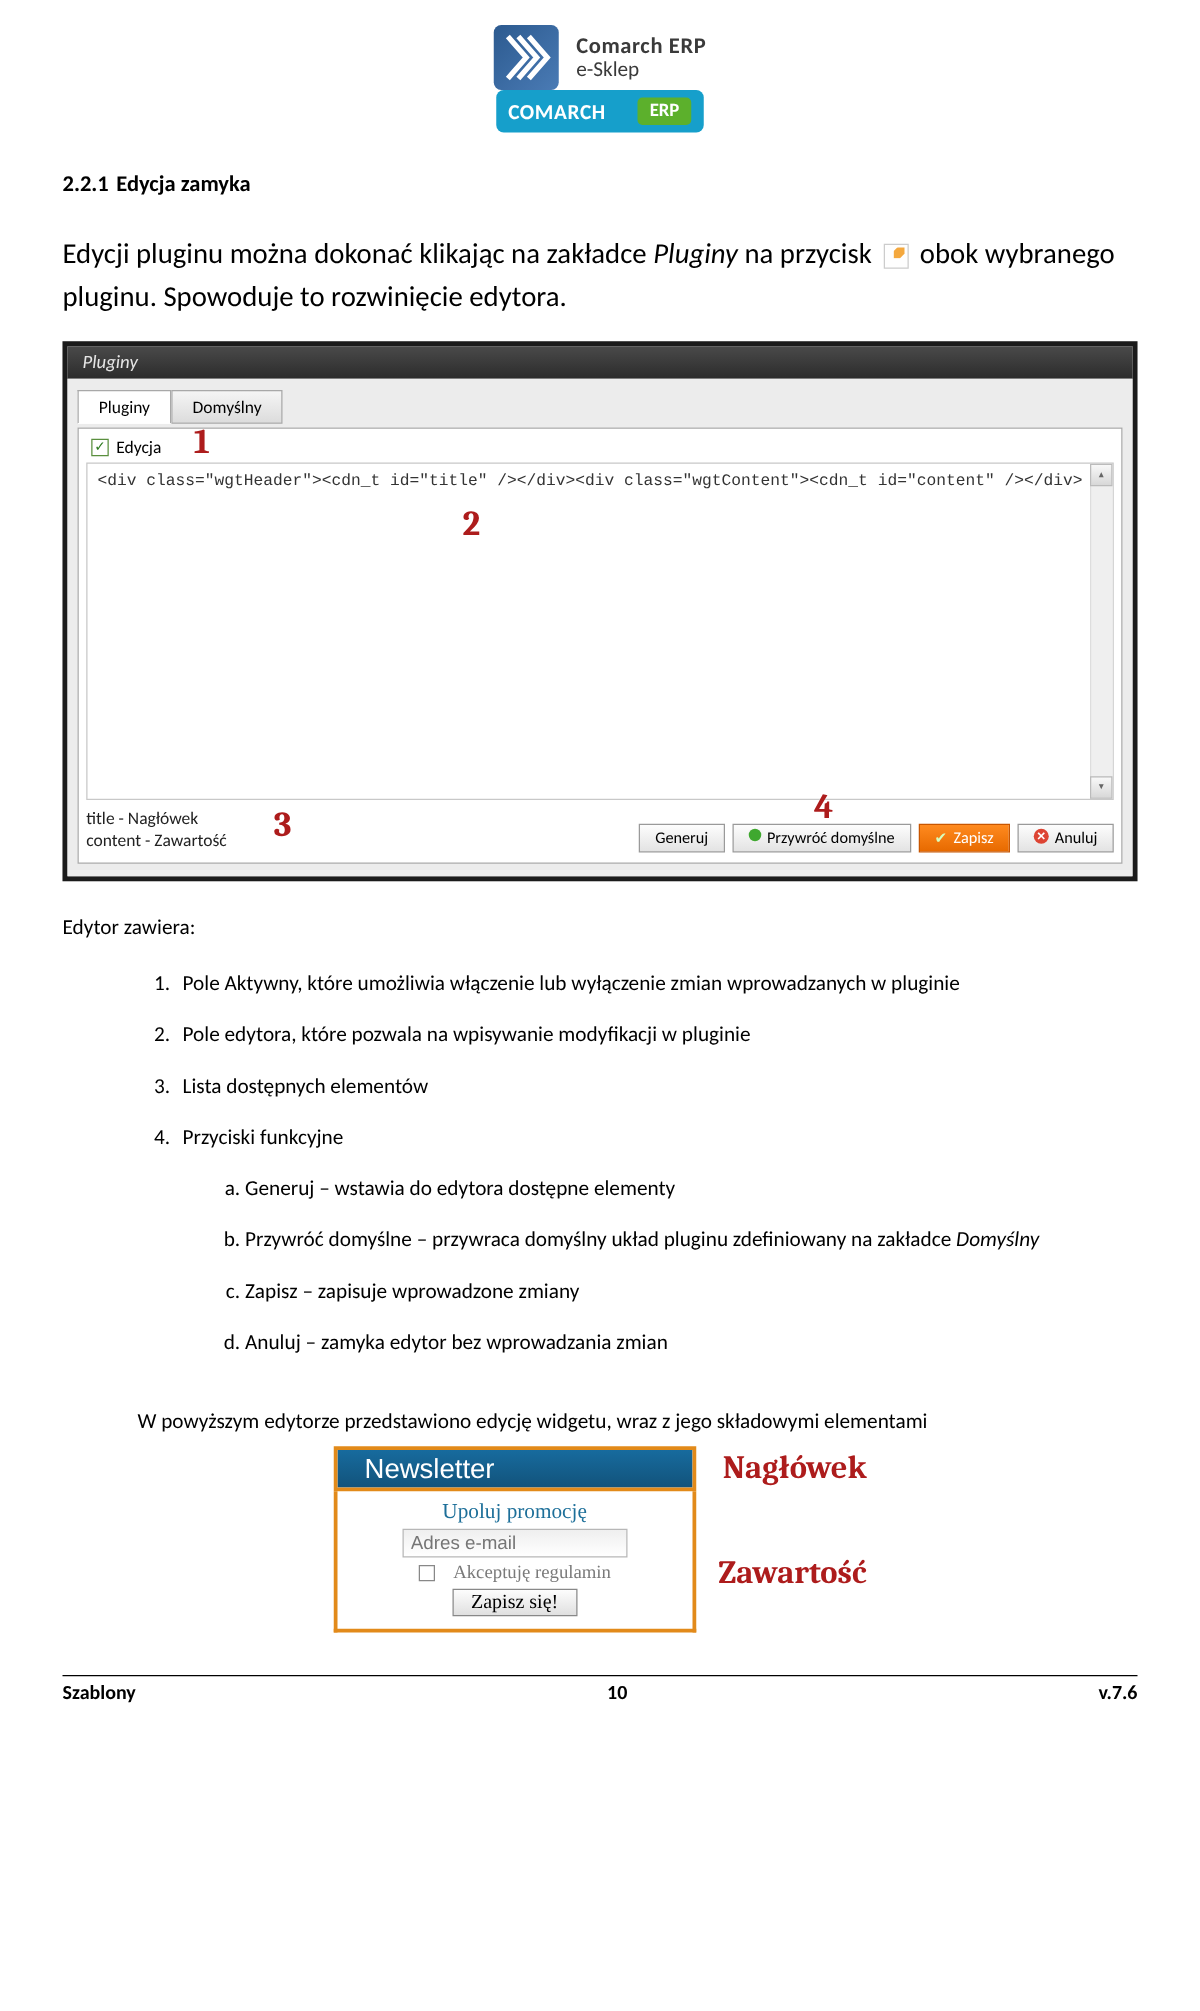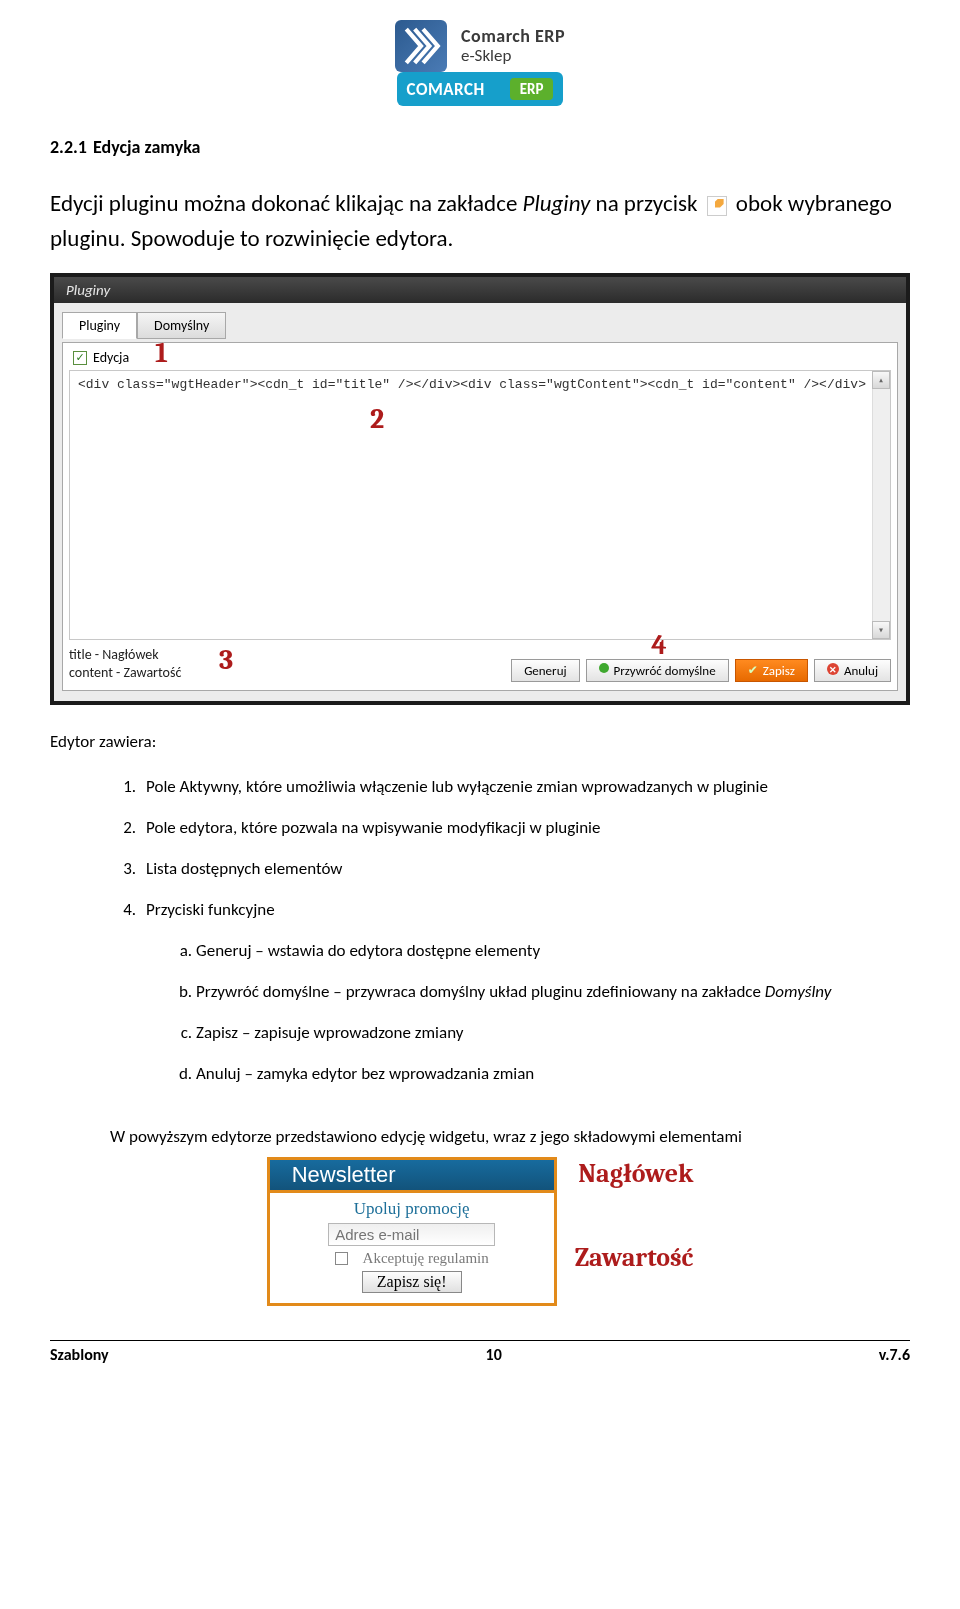--- a/index.html
+++ b/index.html
@@ -59,21 +59,21 @@
   ol.main > li { padding:10px 0 10px 6px; }
   ol.sub { list-style: lower-alpha; padding-left: 50px; margin-top:10px; }
   ol.sub > li { padding:10px 0; }
   .summary-text { font-size:17px; margin:22px 0 10px 60px; }
   
   .widget-wrap { display:flex; justify-content:center; align-items:flex-start; gap:18px; margin-top:6px; }
   .widget-box { width:290px; }
   .widget-header { background:linear-gradient(#176b9e,#12537b); color:#fff; border:3px solid #e28a1a; font-family: Arial; font-size:22px; padding:2px 22px; position:relative; }
   .widget-content { border:3px solid #e28a1a; border-top:none; background:#fff; padding:6px 0 10px 0; text-align:center; }
   .wc-line1 { color:#1d6f99; font-size:17px; font-family: Georgia, serif; }
-  .wc-input { width:167px; border:1px solid #b7b7b7; background:linear-gradient(#efefef,#fff); color:#9a9a9a; font-size:15px; padding:2px 6px; margin:4px auto; text-align:left; display:block; }
+  .wc-input { width:180px; border:1px solid #b7b7b7; background:linear-gradient(#efefef,#fff); color:#9a9a9a; font-size:15px; padding:2px 6px; margin:4px auto; text-align:left; display:block; }
   .wc-chk-row { color:#7a7a7a; font-size:15px; display:flex; align-items:center; justify-content:center; gap:15px; font-family: Georgia, serif; }
   .wc-chk { width:13px; height:13px; border:1px solid #888; background:#fff; display:inline-block; }
   .wc-btn { border:1px solid #888; background:linear-gradient(#fdfdfd,#e0e0e0); font-size:16px; padding:1px 14px; margin-top:4px; font-family: Georgia, serif; }
   .side-labels { display:flex; flex-direction:column; gap:54px; padding-top:2px;text-align:right; }
   .side-label { color:#ad1c1c; font-size:26px; font-weight:bold; font-family: Cambria, serif; }
   
   .page-footer { border-top:1px solid #000; margin-top:34px; display:flex; justify-content:space-between; font-weight:bold; font-size:16px; padding-top:4px; }
 </style>
 </head>
 <body>

